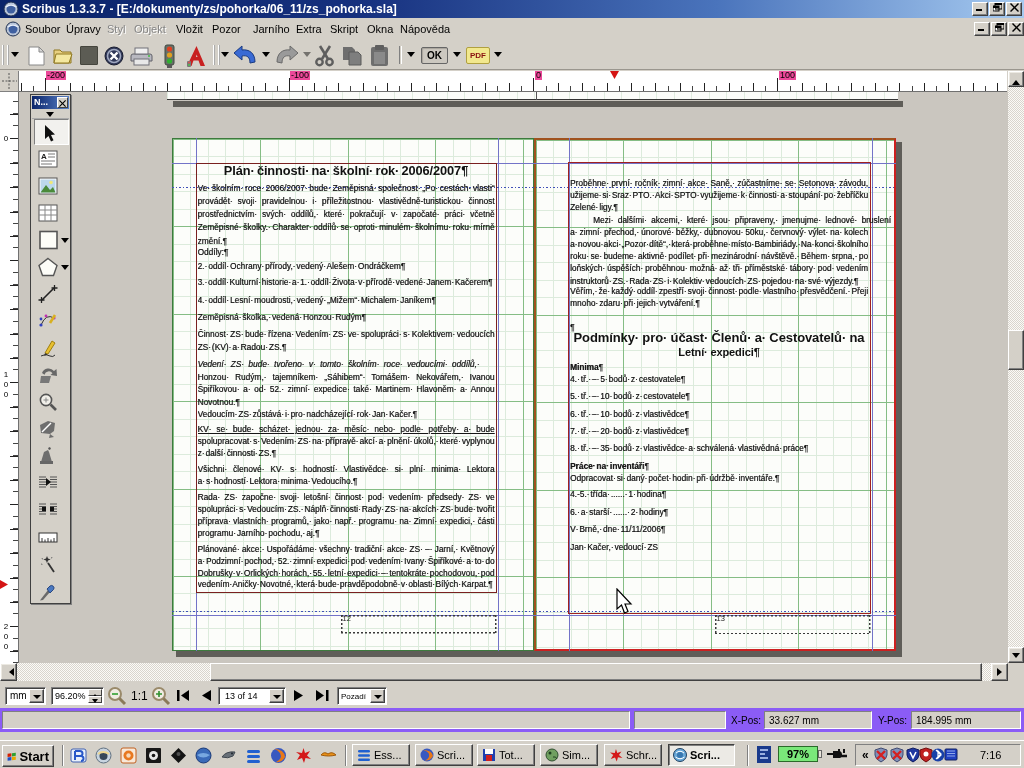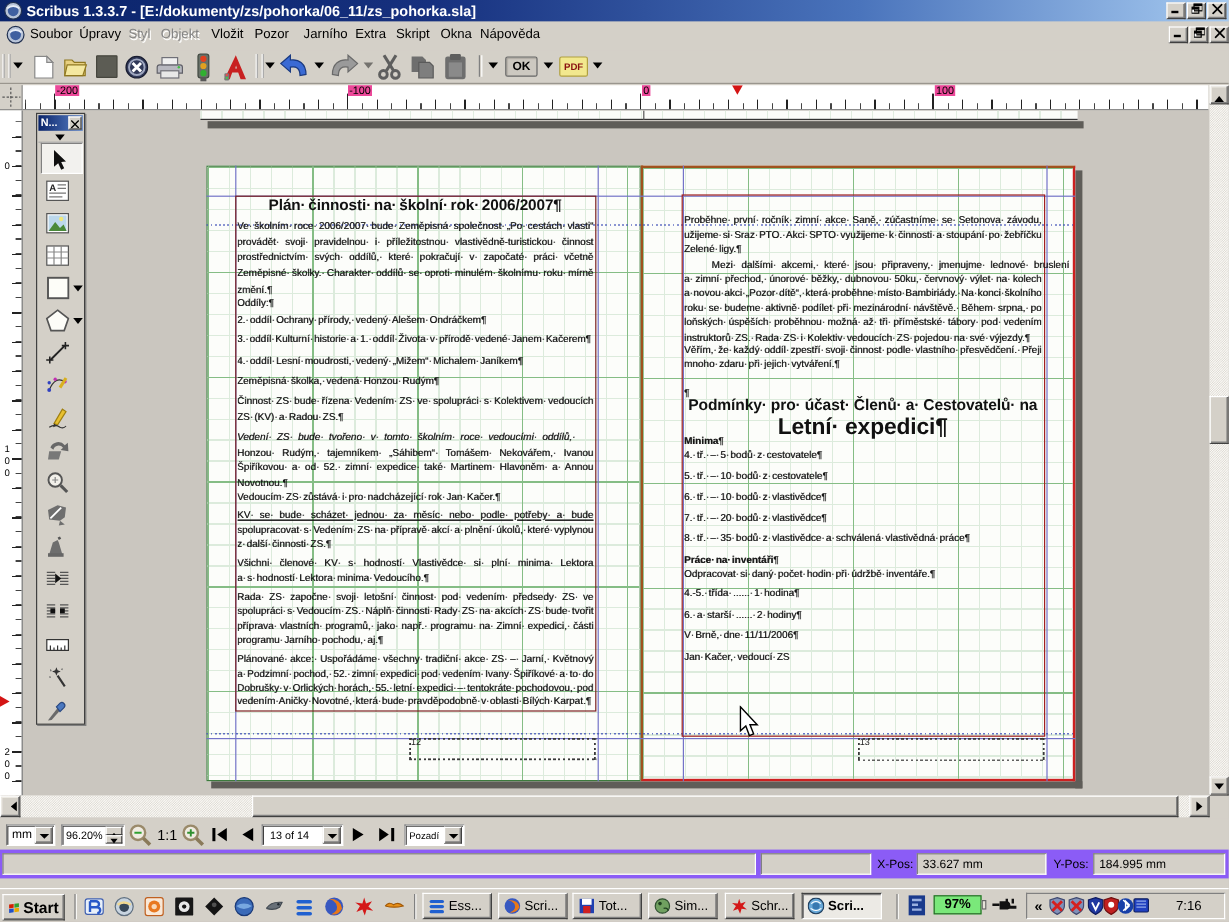--- a/index.html
+++ b/index.html
@@ -282,21 +282,21 @@
 <div class="tl" style="left:551px;top:123px;width:298px;margin-left:23px;">Mezi· dalšími· akcemi,· které· jsou· připraveny,· jmenujme· lednové· bruslení</div>
 <div class="tl" style="left:551px;top:135.1px;width:298px;">a· zimní· přechod,· únorové· běžky,· dubnovou· 50ku,· červnový· výlet· na· kolech</div>
 <div class="tl" style="word-spacing:-1.99px;left:551px;top:147.2px;width:298px;">a· novou· akci· „Pozor· dítě“,· která· proběhne· místo· Bambiriády.· Na· konci· školního</div>
 <div class="tl" style="left:551px;top:159.3px;width:298px;">roku· se· budeme· aktivně· podílet· při· mezinárodní· návštěvě.· Během· srpna,· po</div>
 <div class="tl" style="left:551px;top:171.4px;width:298px;">loňských· úspěších· proběhnou· možná· až· tři· příměstské· tábory· pod· vedením</div>
 <div class="tl tle" style="left:551px;top:183.5px;width:298px;">instruktorů· ZS.· Rada· ZS· i· Kolektiv· vedoucích· ZS· pojedou· na· své· výjezdy.¶</div>
 <div class="tl" style="left:551px;top:194px;width:298px;">Věřím,· že· každý· oddíl· zpestří· svoji· činnost· podle· vlastního· přesvědčení.· Přeji</div>
 <div class="tl tle" style="left:551px;top:206px;width:298px;">mnoho· zdaru· při· jejich· vytváření.¶</div>
 <div class="tl tle" style="left:551px;top:230px;width:298px;">¶</div>
 <div class="abs" style="left:551px;top:238px;width:298px;font-size:13px;font-weight:bold;color:#111;text-align:center;white-space:nowrap;word-spacing:-0.2px;letter-spacing:-0.1px">Podmínky· pro· účast· Členů· a· Cestovatelů· na</div>
-<div class="abs" style="left:551px;top:253.6px;width:298px;font-size:19px;font-weight:bold;color:#111;text-align:center;word-spacing:-0.2px;letter-spacing:-0.1px">Letní· expedici¶</div>
+<div class="abs" style="left:551px;top:253.6px;width:298px;font-size:11px;font-weight:bold;color:#111;text-align:center;word-spacing:-0.2px;letter-spacing:-0.1px">Letní· expedici¶</div>
 <div class="tl tle" style="left:551px;top:270px;width:298px;"><b>Minima</b>¶</div>
 <div class="tl tle" style="left:551px;top:281.5px;width:298px;">4.· tř.· –· 5· bodů· z· cestovatele¶</div>
 <div class="tl tle" style="left:551px;top:299px;width:298px;">5.· tř.· –· 10· bodů· z· cestovatele¶</div>
 <div class="tl tle" style="left:551px;top:316.6px;width:298px;">6.· tř.· –· 10· bodů· z· vlastivědce¶</div>
 <div class="tl tle" style="left:551px;top:333.5px;width:298px;">7.· tř.· –· 20· bodů· z· vlastivědce¶</div>
 <div class="tl tle" style="left:551px;top:351px;width:298px;">8.· tř.· –· 35· bodů· z· vlastivědce· a· schválená· vlastivědná· práce¶</div>
 <div class="tl tle" style="left:551px;top:369px;width:298px;"><b>Práce· na· inventáři</b>¶</div>
 <div class="tl tle" style="left:551px;top:381px;width:298px;">Odpracovat· si· daný· počet· hodin· při· údržbě· inventáře.¶</div>
 <div class="tl tle" style="left:551px;top:397px;width:298px;">4.-5.· třída· ......· 1· hodina¶</div>
 <div class="tl tle" style="left:551px;top:415px;width:298px;">6.· a· starší· ......· 2· hodiny¶</div>

